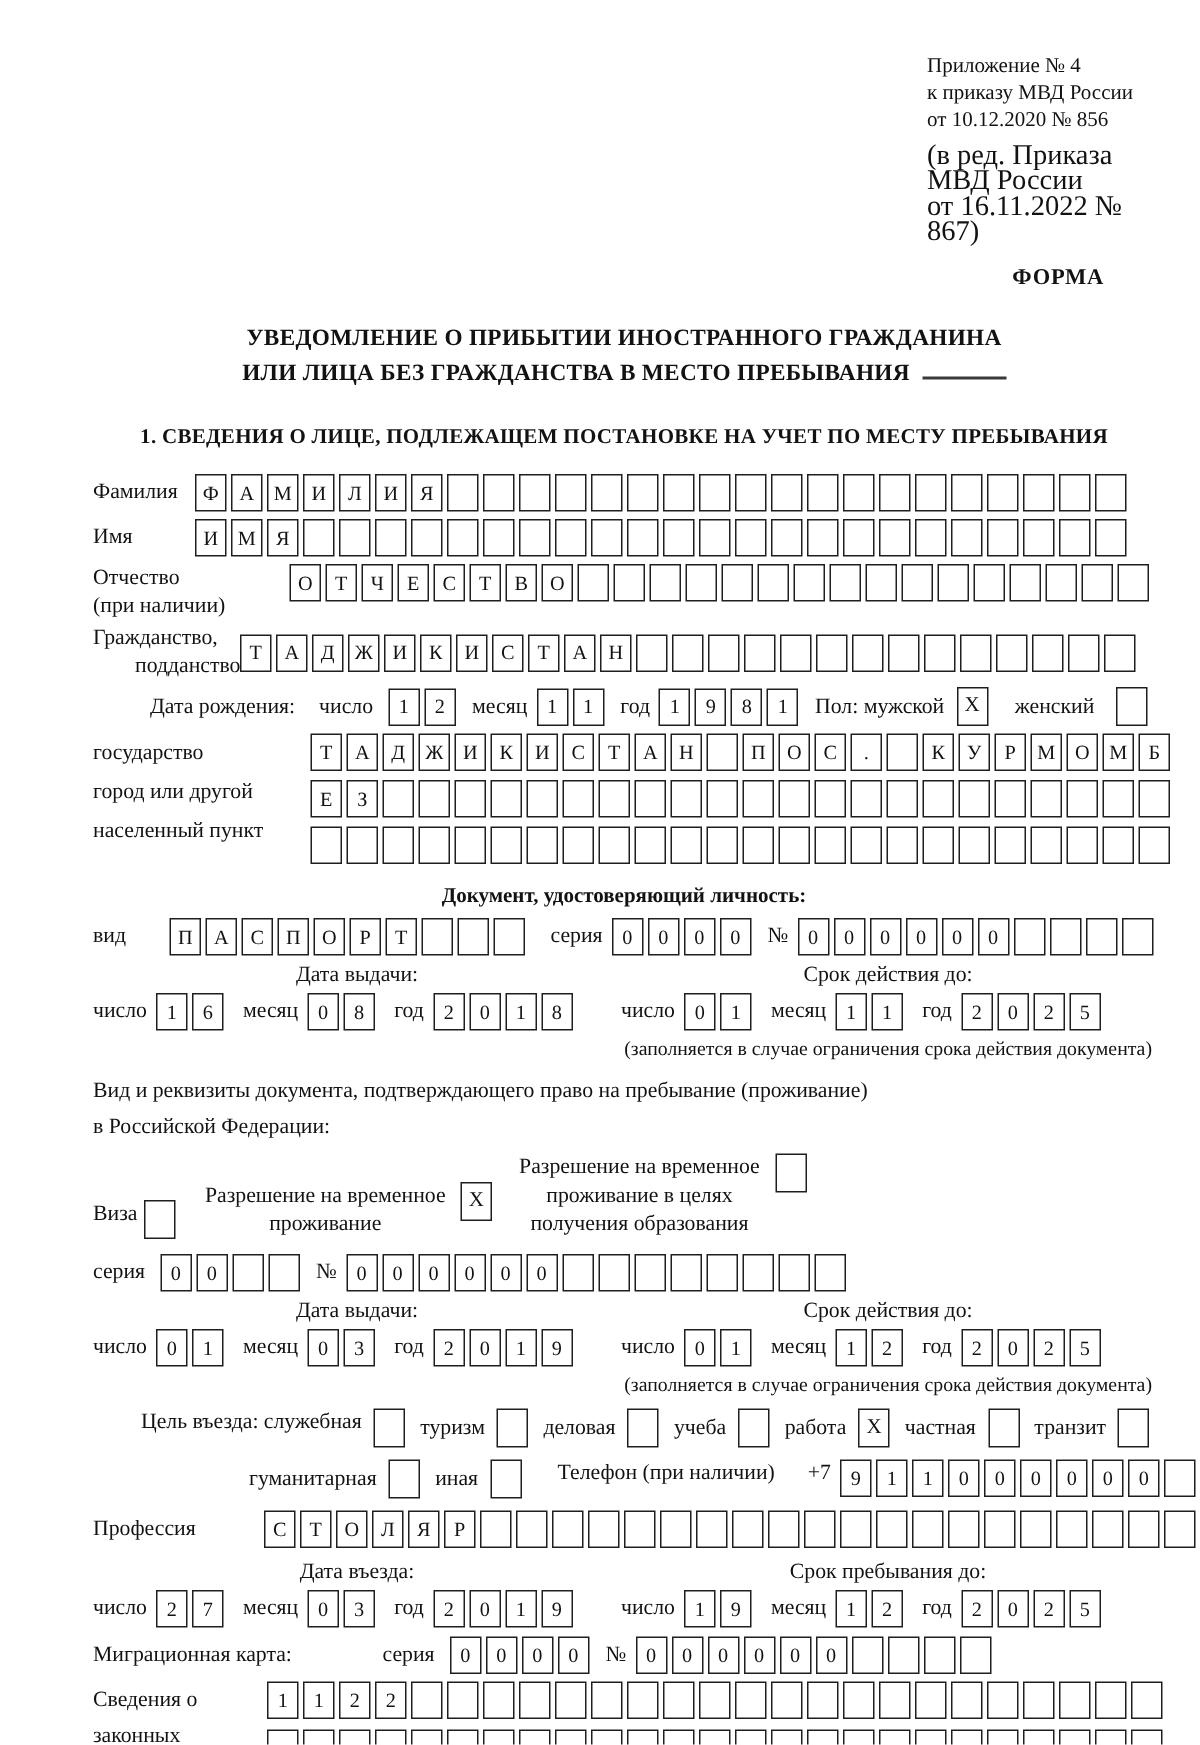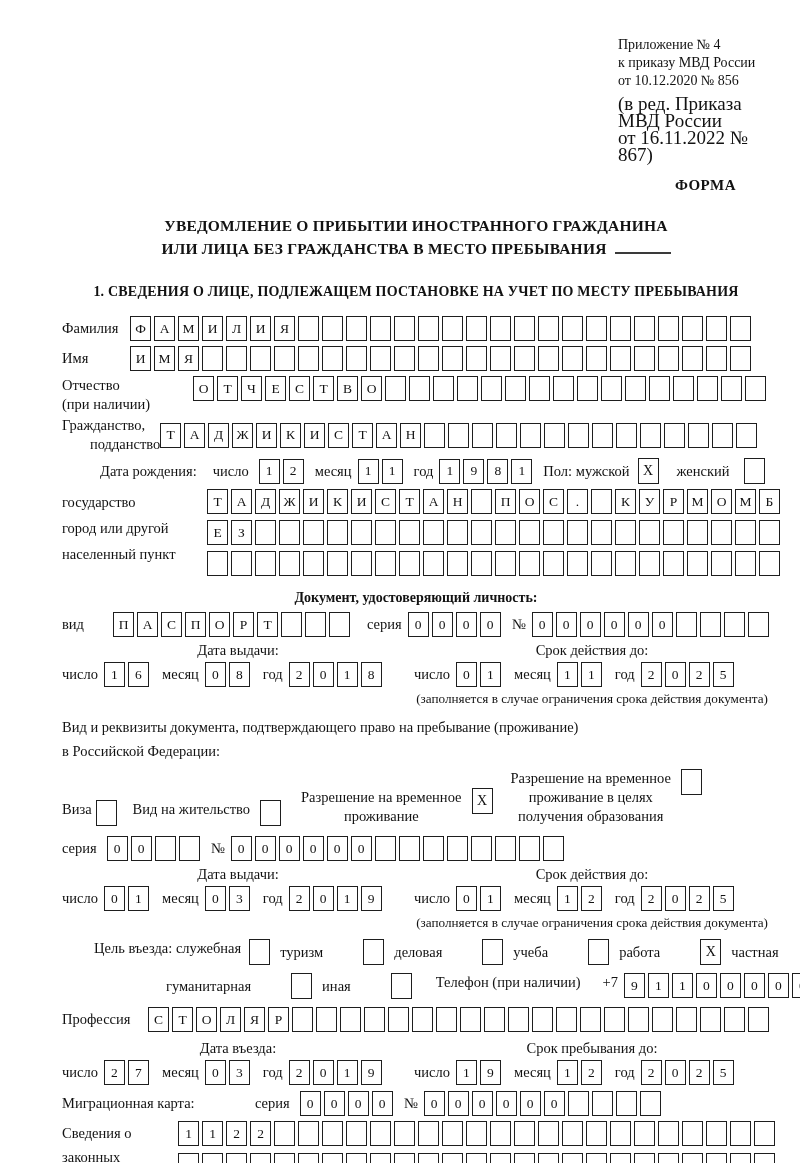--- a/index.html
+++ b/index.html
@@ -45,21 +45,21 @@
   .dg-line .t2 { margin:0 6px 0 10px; }
   .fine-note { font-size:13.2px; text-align:right; padding-right:2px; margin:2px 0 8px 0; }
 
   .opt-row { display:flex; align-items:flex-end; margin:6px 0 10px 0;font-family:Liberation Serif, serif; }
   .opt { display:flex; align-items:flex-start; }
   .opt .otext { line-height:19px; }
   .opt .otext.center { text-align:center; }
   .opt .cb { margin-left:10px; }
 
   .purpose-row { display:flex; align-items:flex-start; margin-bottom:8px;margin-left:32px; }
-  .purpose-row .pg { display:flex; align-items:center;gap:32px; }
+  .purpose-row .pg { display:flex; align-items:center; }
   .purpose-row .pg .cb { margin:0 10px 0 8px; }
 
   .mr6{margin-right:6px;} .mr10{margin-right:10px;} .mr16{margin-right:16px;margin-left:38px;}
   .ml8{margin-left:8px;} .ml14{margin-left:14px;} .ml18{margin-left:18px;}
 
   .bp-block { display:flex; margin-top:2px; }
   .bp-labels { width:145px; flex:none; line-height:26px; }
   .bp-cells .cellrow { margin-bottom:6px; }
 
   .reps-block { display:flex; margin-top:2px; }
@@ -423,24 +423,20 @@
 <div style="line-height:24px;">
   <div>Вид и реквизиты документа, подтверждающего право на пребывание (проживание)</div>
   <div>в Российской Федерации:</div>
 </div>
 
 <div class="opt-row">
   <span class="opt">
     <span class="otext">Виза</span>
     <span class="cb" style="margin-left:4px;"></span>
   </span>
-  <span class="opt" style="margin-left:16px;">
-    <span class="otext">Вид на жительство</span>
-    <span class="cb ml18"></span>
-  </span>
   <span class="opt" style="margin-left:20px;">
     <span class="otext center">
       <span style="display:block;">Разрешение на временное</span>
       <span style="display:block;">проживание</span>
     </span>
     <span class="cb">X</span>
   </span>
   <span class="opt" style="margin-left:18px;">
     <span class="otext center">
       <span style="display:block;">Разрешение на временное</span>
@@ -573,21 +569,21 @@
       <span class="cell">0</span>
       <span class="cell">0</span>
       <span class="cell">0</span>
       <span class="cell">0</span>
       <span class="cell">0</span>
       <span class="cell">0</span>
       <span class="cell"></span>
     </span>
 </div>
 
-<div class="row" style="margin-top:2px;">
+<div class="row" style="margin-top:2px;gap:28px;">
   <span class="lbl" style="width:86px;">Профессия</span>
   <span class="cellrow">
       <span class="cell">С</span>
       <span class="cell">Т</span>
       <span class="cell">О</span>
       <span class="cell">Л</span>
       <span class="cell">Я</span>
       <span class="cell">Р</span>
       <span class="cell"></span>
       <span class="cell"></span>

